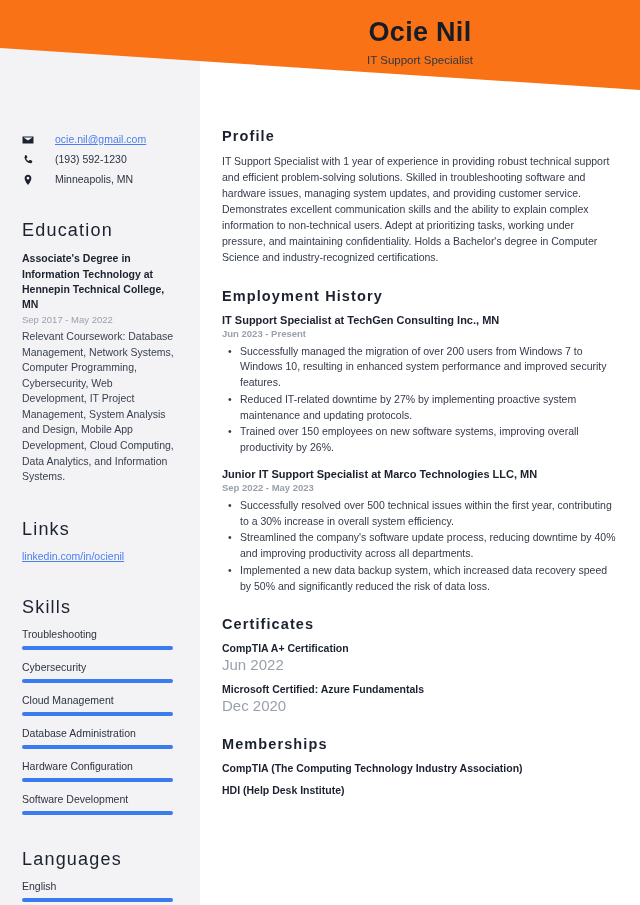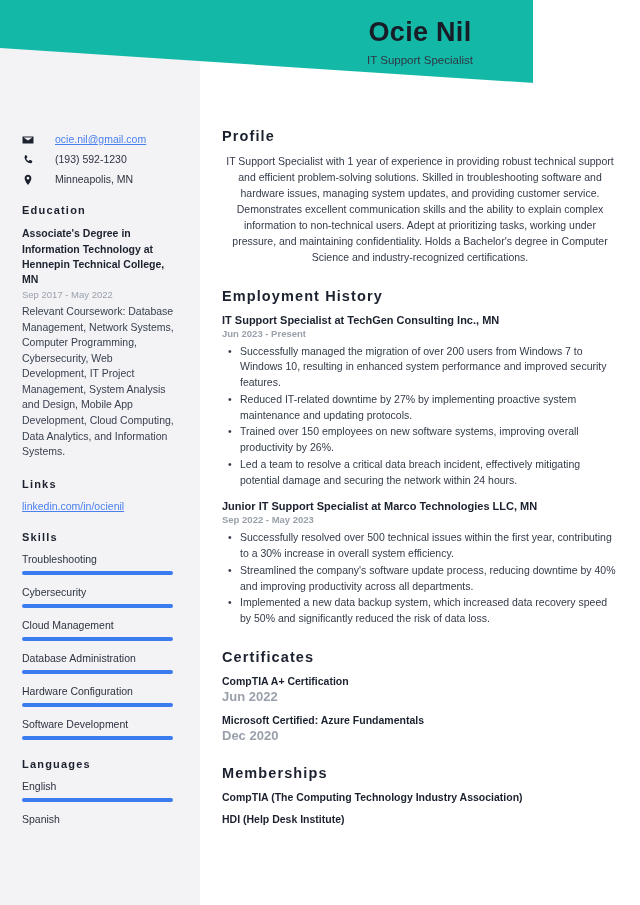--- a/index.html
+++ b/index.html
@@ -7,22 +7,22 @@
   body {
     font-family:"Liberation Sans", sans-serif;
     background:#ffffff;
     color:#2d3340;
     position:relative;
     overflow:hidden;
   }
 
   
   .header {
-    position:absolute; left:0; top:0; width:533px; height:115px;
-    background:#14b8a6;
+    position:absolute; left:0; top:0; width:640px; height:115px;
+    background:#f97316;
     clip-path:polygon(0 0, 640px 0, 640px 90px, 0 48px);
     z-index:3;
   }
   .header-inner {
     position:absolute; left:200px; top:0; width:440px;
     text-align:center; padding-top:18px;
   }
   .name {
     font-size:27px; font-weight:700; color:#171c26;
     letter-spacing:0.3px; line-height:1.1;
@@ -44,22 +44,22 @@
     margin-bottom:7px; font-size:10.5px; line-height:1.25;
   }
   .contact-icon {
     width:12px; flex:0 0 12px; display:flex;
     align-items:center; justify-content:center; padding-top:1px;
   }
   .contact-icon svg { display:block; }
   .link-text { color:#4a7ff0; text-decoration:underline; }
 
   .side-heading {
-    font-size:11px; font-weight:700; color:#1b212e;
-    letter-spacing:1.2px; margin-top:18px; margin-bottom:10px;
+    font-size:18px; font-weight:400; color:#1b212e;
+    letter-spacing:1.2px; margin-top:34px; margin-bottom:10px;
   }
   .edu-degree {
     font-size:10.5px; font-weight:700; color:#1b212e;
     line-height:1.45;
   }
   .edu-date {
     font-size:9.5px; color:#9aa0ab; margin-top:2px; margin-bottom:4px;
   }
   .edu-desc { font-size:10.5px; color:#3a4150; line-height:1.48; }
 
@@ -75,39 +75,39 @@
     position:absolute; left:200px; top:0; width:440px; height:742px;
     background:#ffffff; z-index:2; padding:0 22px;
   }
   .main-content { padding-top:128px; }
 
   .main-heading {
     font-size:14.5px; font-weight:700; color:#1b212e;
     letter-spacing:1.1px; margin-bottom:10px;
   }
   .section { margin-bottom:22px; }
-  .profile-text { font-size:10.5px; line-height:1.52; color:#333a48;text-align:center; }
+  .profile-text { font-size:10.5px; line-height:1.52; color:#333a48; }
 
   .job { margin-bottom:12px; }
   .job-role {
     font-size:11px; font-weight:700; color:#1b212e; margin-bottom:2px;
   }
   .job-date { font-size:9.5px; color:#9aa0ab; margin-bottom:5px;font-weight:bold; }
   .job-bullets { list-style:none; }
   .job-bullets li {
     font-size:10.5px; line-height:1.5; color:#333a48;
     padding-left:18px; position:relative; margin-bottom:1px;
   }
   .job-bullets li::before {
     content:"\2022"; position:absolute; left:6px; top:0; color:#333a48;
   }
 
   .cert { margin-bottom:10px; }
   .cert-name { font-size:10.5px; font-weight:700; color:#1b212e; }
-  .cert-date { font-size:13px; color:#9aa0ab; margin-top:2px;font-weight:bold; }
+  .cert-date { font-size:15px; color:#9aa0ab; margin-top:2px; }
 
   .member {
     font-size:10.5px; font-weight:700; color:#1b212e; margin-bottom:10px;
   }
 </style>
 </head>
 <body>
 
 <aside class="sidebar">
   <div class="sidebar-content">
@@ -219,21 +219,20 @@
     <section class="section">
       <h2 class="main-heading">Employment History</h2>
       <div id="jobs-list">
           <div class="job">
             <div class="job-role">IT Support Specialist at TechGen Consulting Inc., MN</div>
             <div class="job-date">Jun 2023 - Present</div>
             <ul class="job-bullets">
               <li>Successfully managed the migration of over 200 users from Windows 7 to Windows 10, resulting in enhanced system performance and improved security features.</li>
               <li>Reduced IT-related downtime by 27% by implementing proactive system maintenance and updating protocols.</li>
               <li>Trained over 150 employees on new software systems, improving overall productivity by 26%.</li>
-              <li>Led a team to resolve a critical data breach incident, effectively mitigating potential damage and securing the network within 24 hours.</li>
             </ul>
           </div>
           <div class="job">
             <div class="job-role">Junior IT Support Specialist at Marco Technologies LLC, MN</div>
             <div class="job-date">Sep 2022 - May 2023</div>
             <ul class="job-bullets">
               <li>Successfully resolved over 500 technical issues within the first year, contributing to a 30% increase in overall system efficiency.</li>
               <li>Streamlined the company's software update process, reducing downtime by 40% and improving productivity across all departments.</li>
               <li>Implemented a new data backup system, which increased data recovery speed by 50% and significantly reduced the risk of data loss.</li>
             </ul>

